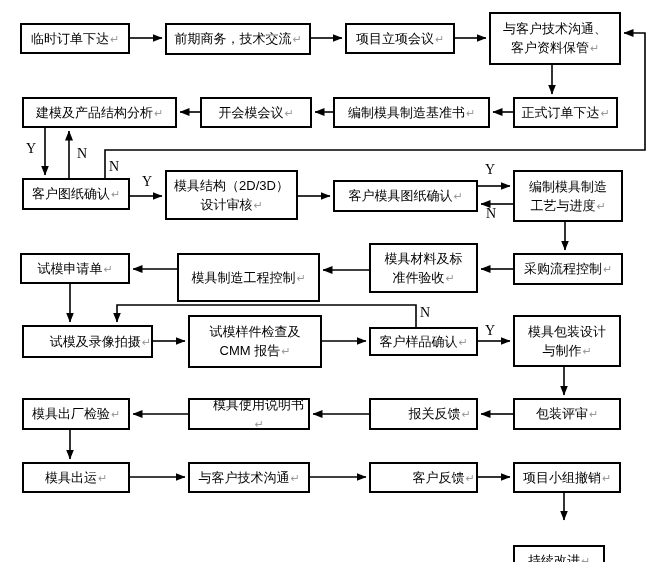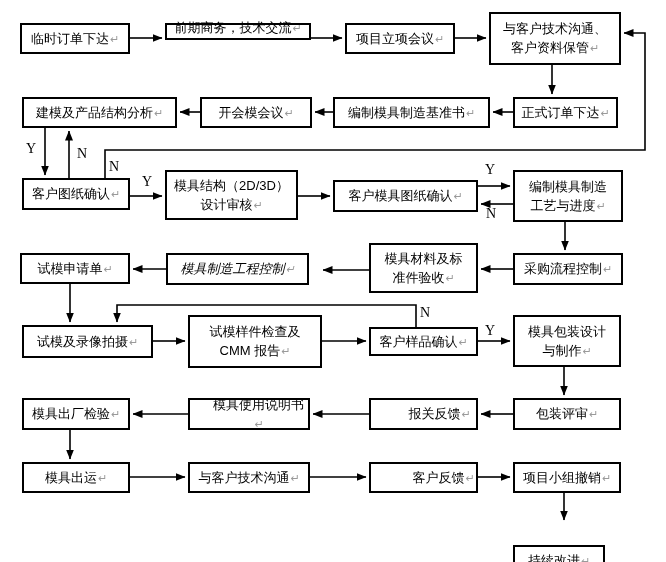--- a/index.html
+++ b/index.html
@@ -77,21 +77,21 @@
       <polyline points="188,414 133,414" fill="none" stroke="#000000" stroke-width="1.6" marker-end="url(#ah)"></polyline>
       <polyline points="70,430 70,459" fill="none" stroke="#000000" stroke-width="1.6" marker-end="url(#ah)"></polyline>
       <polyline points="130,477 185,477" fill="none" stroke="#000000" stroke-width="1.6" marker-end="url(#ah)"></polyline>
       <polyline points="310,477 366,477" fill="none" stroke="#000000" stroke-width="1.6" marker-end="url(#ah)"></polyline>
       <polyline points="478,477 510,477" fill="none" stroke="#000000" stroke-width="1.6" marker-end="url(#ah)"></polyline>
       <polyline points="564,493 564,520" fill="none" stroke="#000000" stroke-width="1.6" marker-end="url(#ah)"></polyline>
     </svg>
 <div class="node" style="left: 20px; top: 23px; width: 110px; height: 31px;">
       <span><span class="lbl">临时订单下达</span><span class="mark">↵</span></span>
     </div>
-    <div class="node" style="left: 165px; top: 23px; width: 146px; height: 17px; align-items: flex-end;">
+    <div class="node" style="left: 165px; top: 23px; width: 146px; height: 32px;">
       <span><span class="lbl">前期商务，技术交流</span><span class="mark">↵</span></span>
     </div>
     <div class="node" style="left: 345px; top: 23px; width: 110px; height: 31px;">
       <span><span class="lbl">项目立项会议</span><span class="mark">↵</span></span>
     </div>
     <div class="node" style="left: 489px; top: 12px; width: 132px; height: 53px;">
       <span><span class="lbl">与客户技术沟通、
 客户资料保管</span><span class="mark">↵</span></span>
     </div>
     <div class="node" style="left: 513px; top: 97px; width: 105px; height: 31px;">
@@ -120,27 +120,27 @@
       <span><span class="lbl">编制模具制造
 工艺与进度</span><span class="mark">↵</span></span>
     </div>
     <div class="node" style="left: 513px; top: 253px; width: 110px; height: 32px;">
       <span><span class="lbl">采购流程控制</span><span class="mark">↵</span></span>
     </div>
     <div class="node" style="left: 369px; top: 243px; width: 109px; height: 50px;">
       <span><span class="lbl">模具材料及标
 准件验收</span><span class="mark">↵</span></span>
     </div>
-    <div class="node" style="left: 166px; top: 253px; width: 143px; height: 32px; font-style: italic;">
+    <div class="node" style="left: 177px; top: 253px; width: 143px; height: 49px;">
       <span><span class="lbl">模具制造工程控制</span><span class="mark">↵</span></span>
     </div>
     <div class="node" style="left: 20px; top: 253px; width: 110px; height: 31px;">
       <span><span class="lbl">试模申请单</span><span class="mark">↵</span></span>
     </div>
-    <div class="node" style="left: 22px; top: 325px; width: 131px; height: 33px;">
+    <div class="node" style="left: 22px; top: 325px; width: 131px; height: 33px; justify-content: flex-end;">
       <span><span class="lbl">试模及录像拍摄</span><span class="mark">↵</span></span>
     </div>
     <div class="node" style="left: 188px; top: 315px; width: 134px; height: 53px;">
       <span><span class="lbl">试模样件检查及
 CMM 报告</span><span class="mark">↵</span></span>
     </div>
     <div class="node" style="left: 369px; top: 327px; width: 109px; height: 29px;">
       <span><span class="lbl">客户样品确认</span><span class="mark">↵</span></span>
     </div>
     <div class="node" style="left: 22px; top: 398px; width: 108px; height: 32px;">

